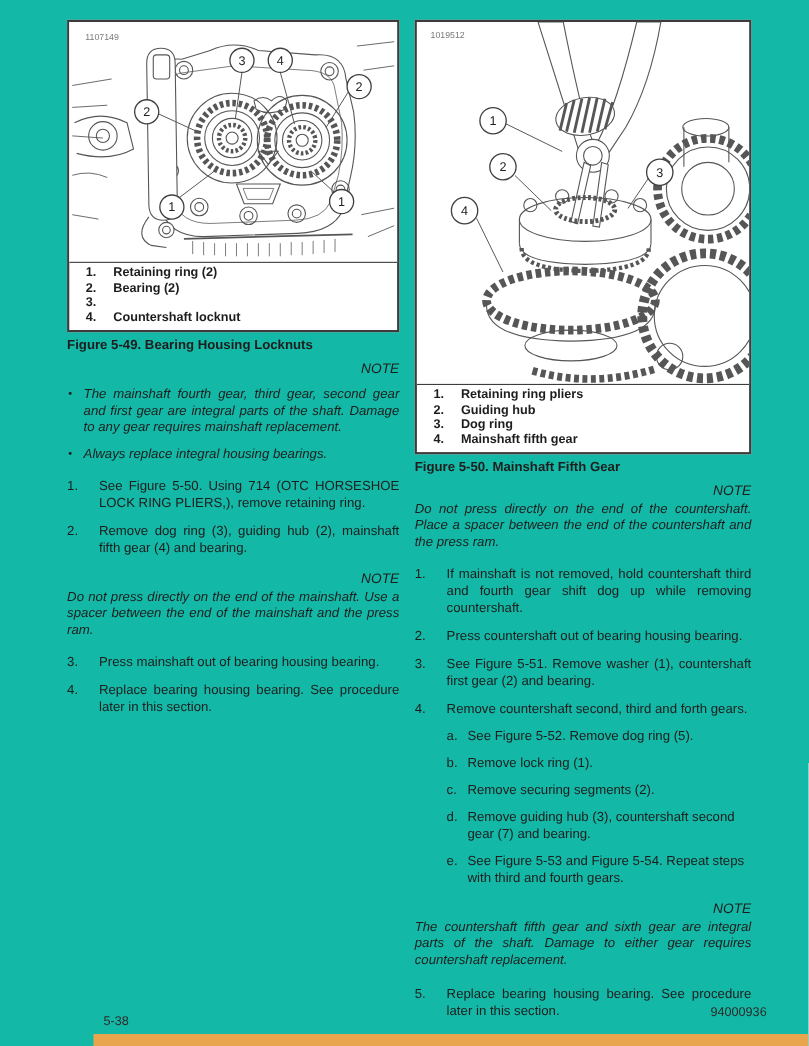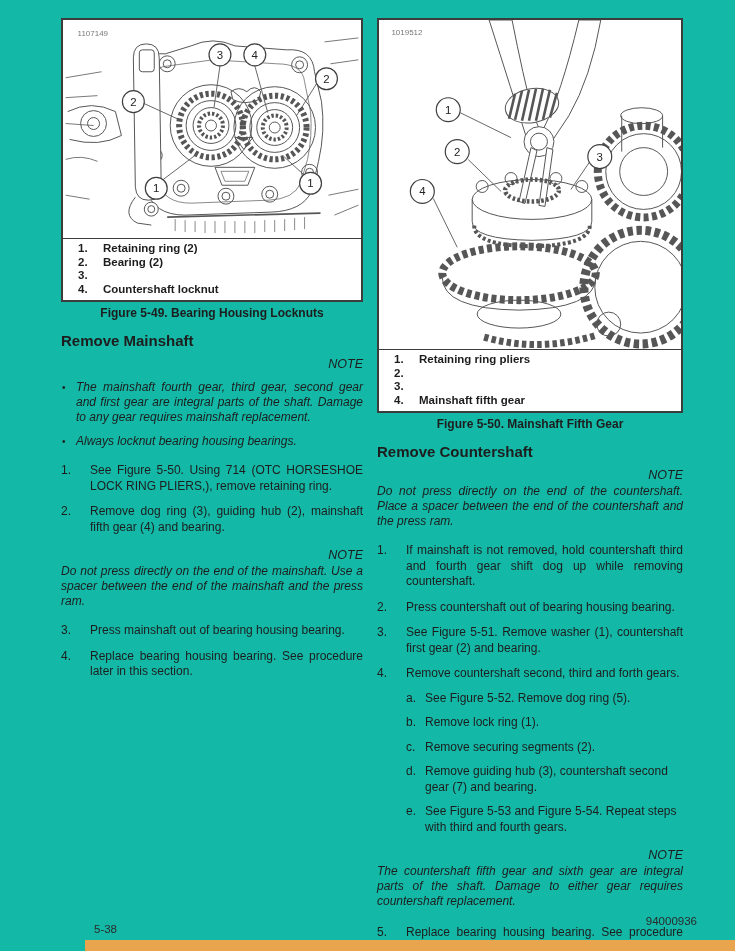--- a/index.html
+++ b/index.html
@@ -13,21 +13,21 @@
   .col-left  { left:61px;  width:302px; }
   .col-right { left:377px; width:306px; }
 
   .figure-box { border:2px solid #3c3c3c; background:#fff; }
   .fig-img { display:block; border-bottom:1.5px solid #3c3c3c; background:#fff; }
   .legend { padding:3px 0 4px 0; }
   .legend-row { display:flex; font-weight:bold; font-size:11.5px; line-height:13.5px; }
   .legend-num { flex:none; width:40px; padding-left:15px; }
   .legend-label { flex:1; }
 
-  .fig-caption { text-align:center; font-weight:bold; font-size:12px; margin-top:4px; }
+  .fig-caption { text-align:left; font-weight:bold; font-size:12px; margin-top:4px; }
 
   .section-heading { font-size:15px; font-weight:bold; margin:12px 0 0 0; }
 
   .note-label { text-align:right; font-style:italic; font-size:12.5px; margin-top:8px; }
   .note-text  { font-style:italic; font-size:12px; line-height:15px; text-align:justify; margin-top:2px; }
 
   .bullet-row { display:flex; font-style:italic; font-size:12px; line-height:15px; margin-top:9px; }
   .bullet-glyph { flex:none; width:15px; padding-left:1px; font-style:normal; font-size:10px; line-height:15px; }
   .bullet-text { flex:1; text-align:justify; }
 
@@ -142,30 +142,29 @@
           <span class="legend-num">3.</span>
         </div>
         <div class="legend-row">
           <span class="legend-num">4.</span>
           <span class="legend-label">Countershaft locknut</span>
         </div>
       </div>
     </div>
     <div class="fig-caption">Figure 5-49. Bearing Housing Locknuts</div>
 
-    <h2 class="section-heading">Remove Mainshaft</h2>
 
     <div class="note-label">NOTE</div>
     <div class="bullet-row">
       <span class="bullet-glyph">•</span>
       <span class="bullet-text">The mainshaft fourth gear, third gear, second gear and first gear are integral parts of the shaft. Damage to any gear requires mainshaft replacement.</span>
     </div>
     <div class="bullet-row">
       <span class="bullet-glyph">•</span>
-      <span class="bullet-text">Always locknut bearing housing bearings.</span>
+      <span class="bullet-text">Always replace integral housing bearings.</span>
     </div>
 
     <div class="step step-first">
       <span class="step-num">1.</span>
       <span class="step-text">See Figure 5-50. Using 714 (OTC HORSESHOE LOCK RING PLIERS,), remove retaining ring.</span>
     </div>
     <div class="step">
       <span class="step-num">2.</span>
       <span class="step-text">Remove dog ring (3), guiding hub (2), mainshaft fifth gear (4) and bearing.</span>
     </div>
@@ -236,33 +235,34 @@
           <text class="callout-num" x="43" y="176" text-anchor="middle" font-size="11.5" fill="#222">4</text>
         </g>
       </svg>
       <div class="legend">
         <div class="legend-row">
           <span class="legend-num">1.</span>
           <span class="legend-label">Retaining ring pliers</span>
         </div>
         <div class="legend-row">
           <span class="legend-num">2.</span>
+          <span class="legend-label">Guiding hub</span>
         </div>
         <div class="legend-row">
           <span class="legend-num">3.</span>
+          <span class="legend-label">Dog ring</span>
         </div>
         <div class="legend-row">
           <span class="legend-num">4.</span>
           <span class="legend-label">Mainshaft fifth gear</span>
         </div>
       </div>
     </div>
     <div class="fig-caption">Figure 5-50. Mainshaft Fifth Gear</div>
 
-    <h2 class="section-heading">Remove Countershaft</h2>
 
     <div class="note-label">NOTE</div>
     <div class="note-text">Do not press directly on the end of the countershaft. Place a spacer between the end of the countershaft and the press ram.</div>
 
     <div class="step step-first">
       <span class="step-num">1.</span>
       <span class="step-text">If mainshaft is not removed, hold countershaft third and fourth gear shift dog up while removing countershaft.</span>
     </div>
     <div class="step">
       <span class="step-num">2.</span>

